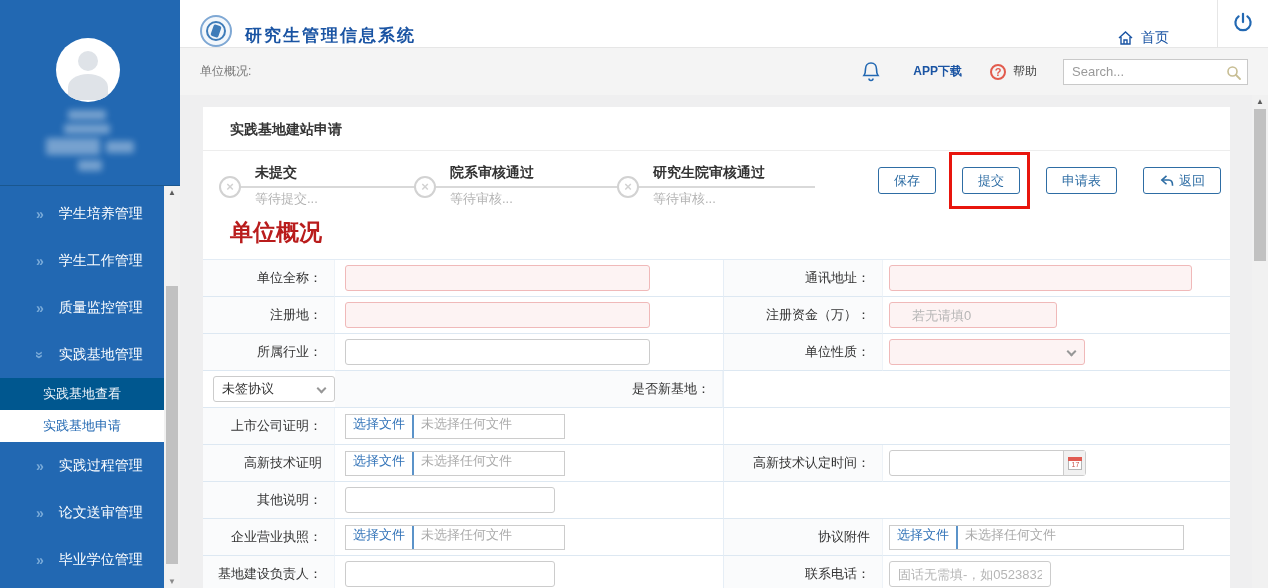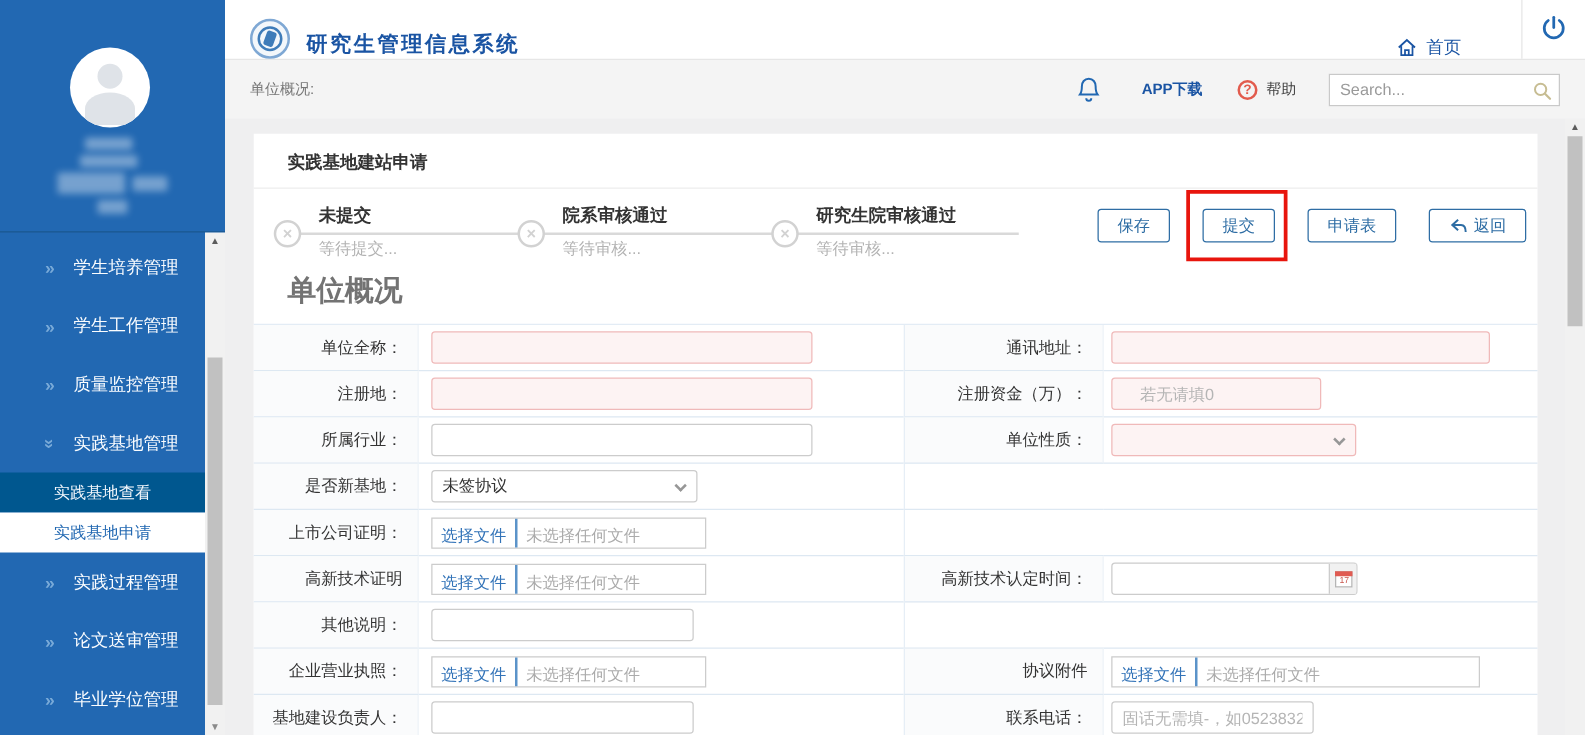--- a/index.html
+++ b/index.html
@@ -69,37 +69,37 @@
   .sc1 { left:16px; } .sc2 { left:211px; } .sc3 { left:414px; }
   .step-title { position:absolute; top:13px; font-size:14px; font-weight:bold; color:#333; }
   .step-sub { position:absolute; top:39px; font-size:13px; color:#b3b3b3; }
   .st1 { left:52px; } .st2 { left:247px; } .st3 { left:450px; }
 
   .btn-row { position:absolute; top:60px; right:9px; display:flex; align-items:center; gap:26px; }
   .btn { height:27px; padding:0 15px; background:#fff; border:1px solid #2e6da4; border-radius:3px; color:#2e6da4; font-size:13px; font-family:inherit; cursor:pointer; display:flex; align-items:center; gap:5px; }
   .submit-wrap { position:relative; }
   .red-box { position:absolute; left:-13px; top:-15px; width:81px; height:57px; border:3px solid #e8150d; pointer-events:none; }
 
-  .section-title { position:absolute; top:110px; left:27px; font-size:23px; font-weight:bold; color:#737373; }
+  .section-title { position:absolute; top:110px; left:27px; font-size:23px; font-weight:bold; color:#b91c1c; }
   .form-table { position:absolute; top:152px; left:0; width:1027px; display:grid; grid-template-columns:132px 388px 160px 347px; border-top:1px solid #e3ecf5; }
   .cell { height:37px; border-bottom:1px solid #dde8f2; display:flex; align-items:center; }
   .c-lbl { justify-content:flex-end; padding-right:12px; font-size:13px; font-weight:normal; color:#333; background:#fafbfc; border-right:1px solid #eef3f8; }
   .c-mid { border-left:1px solid #e6eef6; }
   .c-in { padding-left:10px; }
   .c-in.right { padding-left:6px; }
 
   .inp { height:26px; border:1px solid #cccccc; border-radius:3px; background:#fff; font-size:13px; color:#333; padding:0 8px; font-family:inherit; outline:none; }
   .inp::placeholder { color:#b5b5b5; }
   .req { background:#fdf3f3; border-color:#f0b9b9;padding-left:22px; }
   .w305 { width:305px; } .w303 { width:303px; } .w210 { width:210px; } .w168 { width:168px; } .w162 { width:162px; }
   .sel { position:relative; height:26px; border:1px solid #ccc; border-radius:3px; background:#fff; font-size:13px; color:#333; display:flex; align-items:center; padding:0 22px 0 8px; cursor:pointer; }
   .sel.req { background:#fdf3f3; border-color:#f0b9b9; }
   .sel-w213 { width:213px; } .sel-w196 { width:196px; }
   .sel .car { position:absolute; right:9px; top:8px; width:7px; height:7px; border-right:2px solid #979797; border-bottom:2px solid #979797; transform:rotate(45deg); }
-  .file-inp { height:25px; border:1px solid #ccc; background:#fff; display:flex; align-items:flex-end; cursor:pointer; }
+  .file-inp { height:25px; border:1px solid #ccc; background:#fff; display:flex; align-items:flex-start; cursor:pointer; }
   .fi-w220 { width:220px; } .fi-w295 { width:295px; }
   .file-btn { color:#3273b8; font-size:13px; padding:0 7px; white-space:nowrap; }
   .file-sep { width:2px; height:23px; background:#5b93c9; }
   .file-empty { color:#ababab; font-size:13px; padding-left:7px; white-space:nowrap; overflow:hidden; }
   .date-inp { position:relative; width:197px; height:26px; border:1px solid #ccc; border-radius:3px; background:#fff; }
   .cal-btn { position:absolute; right:0; top:0; width:22px; height:24px; background:#f1f1f1; border-left:1px solid #ccc; display:flex; align-items:center; justify-content:center; cursor:pointer; }
   .cal { position:relative; width:14px; height:13px; background:#fff; border:1px solid #b5b5b5; }
   .cal:before { content:""; position:absolute; left:-1px; top:-1px; width:14px; height:4px; background:#e05b52; }
   .cal:after { content:"17"; position:absolute; left:0; top:3px; width:14px; text-align:center; font-size:7px; color:#c9574e; }
 
@@ -260,27 +260,27 @@
     <div class="cell c-in">
         <input class="inp w305" style="">
       </div>
     <div class="cell c-lbl c-mid">单位性质：</div>
     <div class="cell c-in right">
       <div class="sel req sel-w196">
           <span class="car"></span>
         </div>
     </div>
 
-    <div class="cell c-lbl">是否新基地：</div>
     <div class="cell c-in">
       <div class="sel sel-w213">
         <span>未签协议</span>
         <span class="car"></span>
       </div>
     </div>
+    <div class="cell c-lbl">是否新基地：</div>
     <div class="cell c-mid"></div>
     <div class="cell"></div>
 
     <div class="cell c-lbl">上市公司证明：</div>
     <div class="cell c-in">
       <div class="file-inp fi-w220">
         <span class="file-btn">选择文件</span>
         <span class="file-sep"></span>
         <span class="file-empty">未选择任何文件</span>
       </div>

